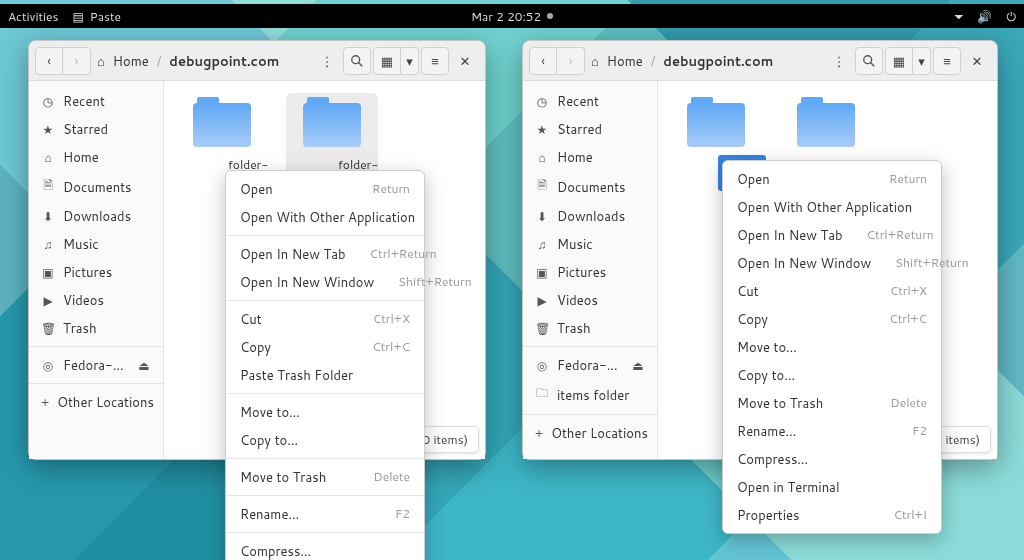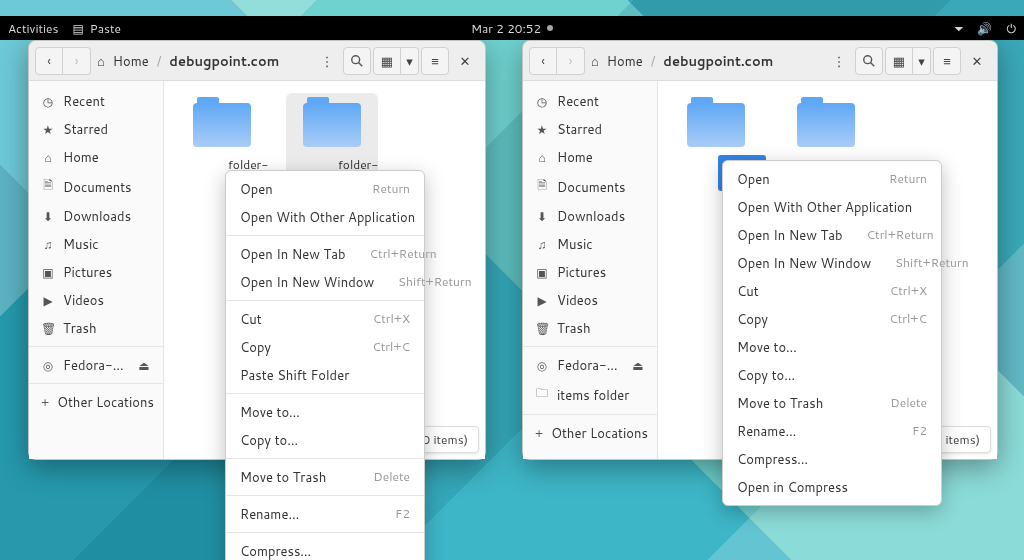--- a/index.html
+++ b/index.html
@@ -5,21 +5,21 @@
   * { box-sizing: border-box; margin: 0; padding: 0; font-family: -apple-system, "Cantarell", sans-serif; }
   body { width: 1024px; height: 560px; overflow: hidden; position: relative; background: #3aa8b8; }
   .wallpaper {
     position: absolute; inset: 0;
     background:
       linear-gradient(135deg, rgba(255,255,255,0.25) 0 20%, transparent 20% 40%, rgba(0,80,100,0.15) 40% 60%, transparent 60% 80%, rgba(255,255,255,0.2) 80% 100%),
       linear-gradient(45deg, #2699ad 0 25%, #3db6c7 25% 50%, #6fd2cf 50% 75%, #3aa8b8 75% 100%),
       #3aa8b8;
   }
   .topbar {
-    position: absolute; top: 16px; left: 0; right: 0; height: 24px;
+    position: absolute; top: 4px; left: 0; right: 0; height: 24px;
     background: #000; color: #ddd; font-size: 12px;
     display: flex; align-items: center; padding: 0 8px;
   }
   .topbar .left, .topbar .right, .topbar .center { display: flex; align-items: center; gap: 14px; }
   .topbar .center { position: absolute; left: 50%; transform: translateX(-50%); gap: 6px; }
   .topbar .right { margin-left: auto; }
   .dot { width: 6px; height: 6px; border-radius: 50%; background: #aaa; display: inline-block; }
 
   .window {
     position: absolute;
@@ -328,21 +328,21 @@
   <div class="msep"></div>
   <div class="mi">
       <span>Cut</span>
       <span class="accel">Ctrl+X</span>
     </div>
   <div class="mi">
       <span>Copy</span>
       <span class="accel">Ctrl+C</span>
     </div>
   <div class="mi">
-      <span>Paste Shift Folder</span>
+      <span>Paste Trash Folder</span>
     </div>
   <div class="msep"></div>
   <div class="mi">
       <span>Move to…</span>
     </div>
   <div class="mi">
       <span>Copy to…</span>
     </div>
   <div class="msep"></div>
   <div class="mi">
@@ -396,15 +396,19 @@
       <span class="accel">Delete</span>
     </div>
   <div class="mi">
       <span>Rename…</span>
       <span class="accel">F2</span>
     </div>
   <div class="mi">
       <span>Compress…</span>
     </div>
   <div class="mi">
-      <span>Open in Compress</span>
+      <span>Open in Terminal</span>
+    </div>
+  <div class="mi">
+      <span>Properties</span>
+      <span class="accel">Ctrl+I</span>
     </div>
 </div>
 
 </body></html>

